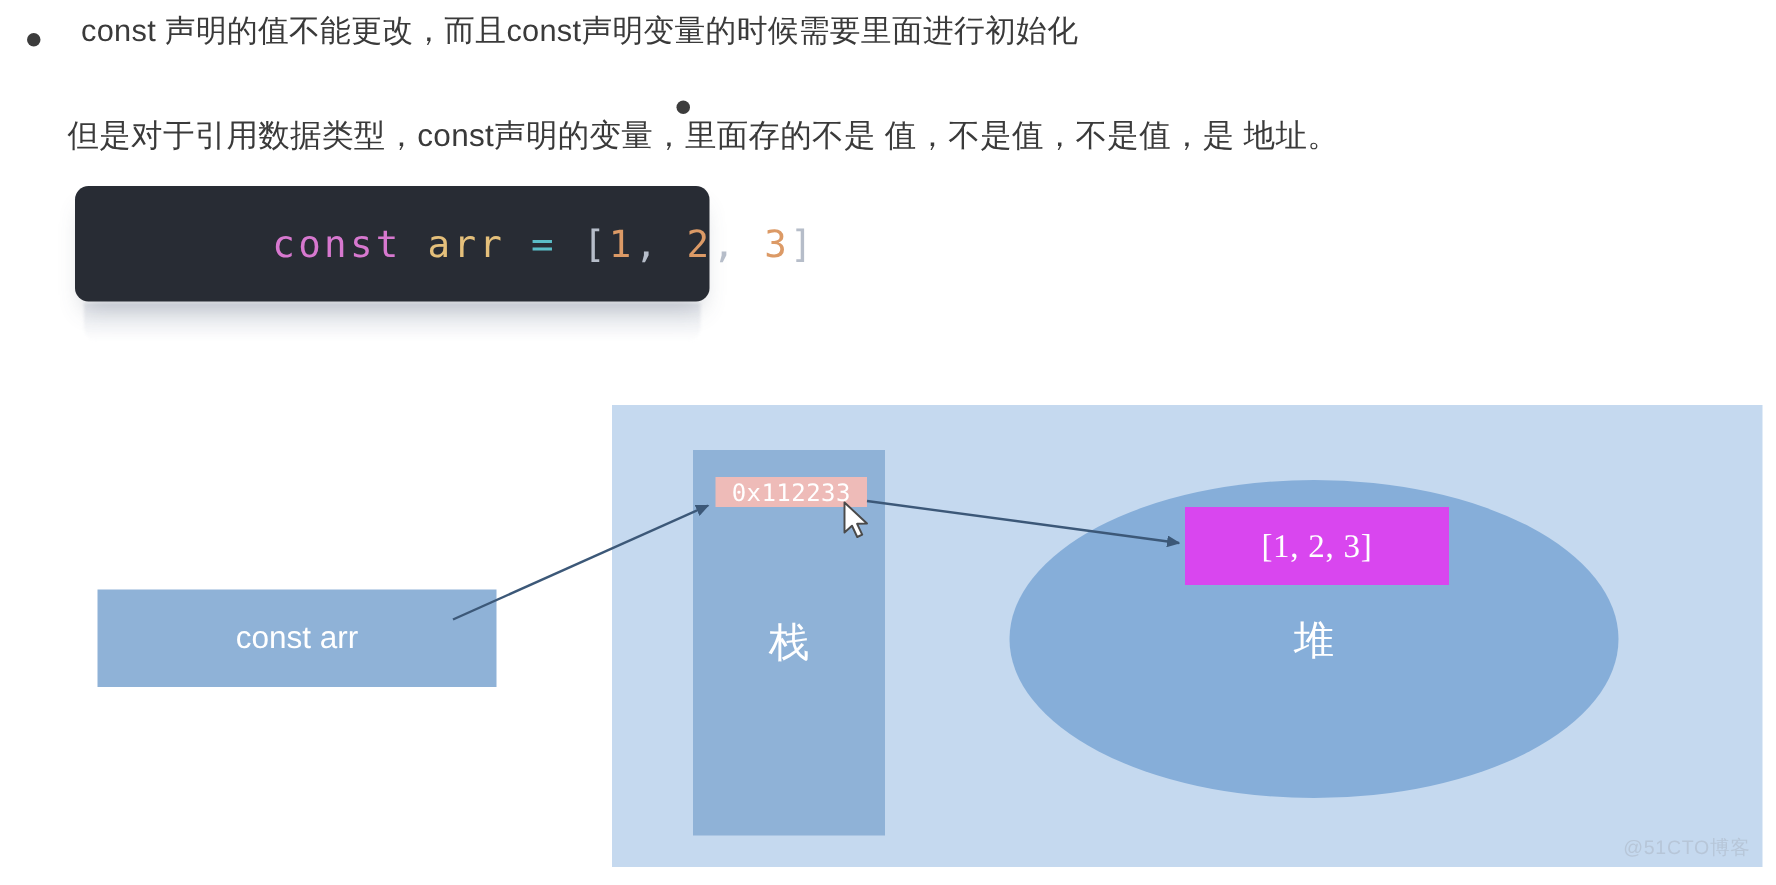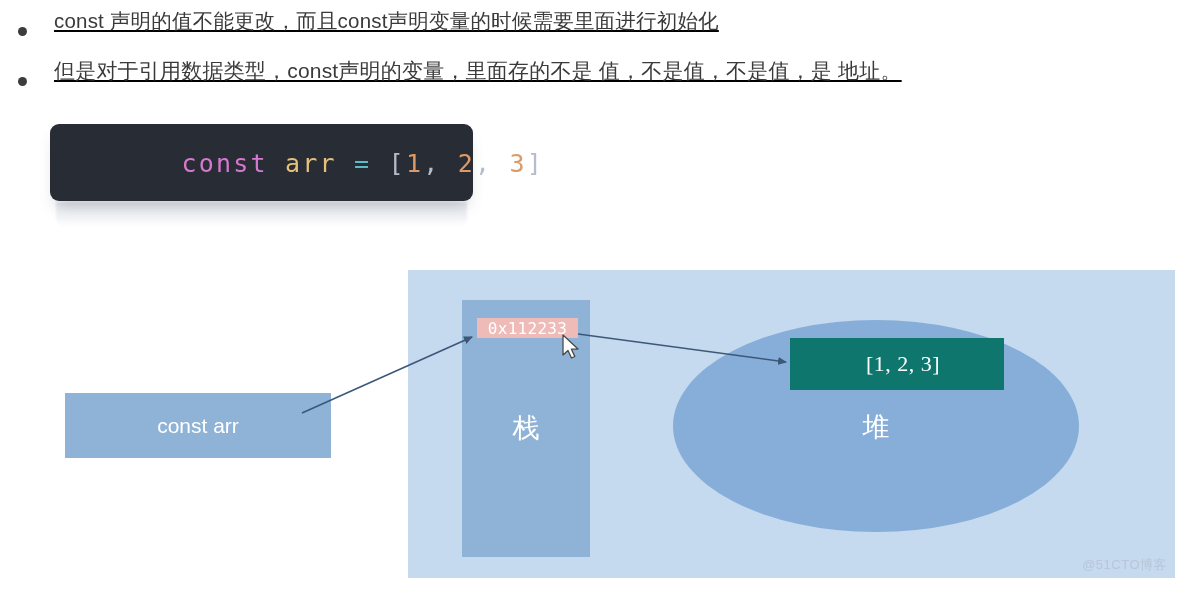--- a/index.html
+++ b/index.html
@@ -19,26 +19,25 @@
   .bullets {
     position: absolute;
     left: 0;
     top: 0;
     width: 1184px;
   }
   .bullet-row {
     position: absolute;
     left: 18px;
     display: flex;
-    align-items: flex-end;
+    align-items: center;
     white-space: nowrap;
-    text-decoration: underline;
   }
   .bullet-row.row-0 { top: 6px; }
-  .bullet-row.row-1 { top: 56px; }
+  .bullet-row.row-1 { top: 56px; flex-direction: column; }
 
   .bullet-dot {
     width: 9px;
     height: 9px;
     border-radius: 50%;
     background: #3c3c3c;
     margin-top: 11px;
     flex: 0 0 auto;
   }
   .bullet-text {
@@ -181,31 +180,30 @@
     color: #ffffff;
     font-size: 16px;
     font-family: "DejaVu Sans Mono", "Liberation Mono", monospace;
     letter-spacing: 0.3px;
   }
 
   .array-box {
     position: absolute;
     left: 790px;
     top: 338px;
-    width: 202px;
+    width: 176px;
     height: 52px;
-    background: #0f766e;
+    background: #d946ef;
     display: flex;
     align-items: center;
     justify-content: center;
     color: #ffffff;
     font-size: 22px;
     font-family: "Liberation Serif", "DejaVu Serif", serif;
     letter-spacing: 0.5px;
-    padding-left: 12px;
   }
 
   .arrows {
     position: absolute;
     left: 0;
     top: 0;
     width: 1184px;
     height: 590px;
     pointer-events: none;
   }

